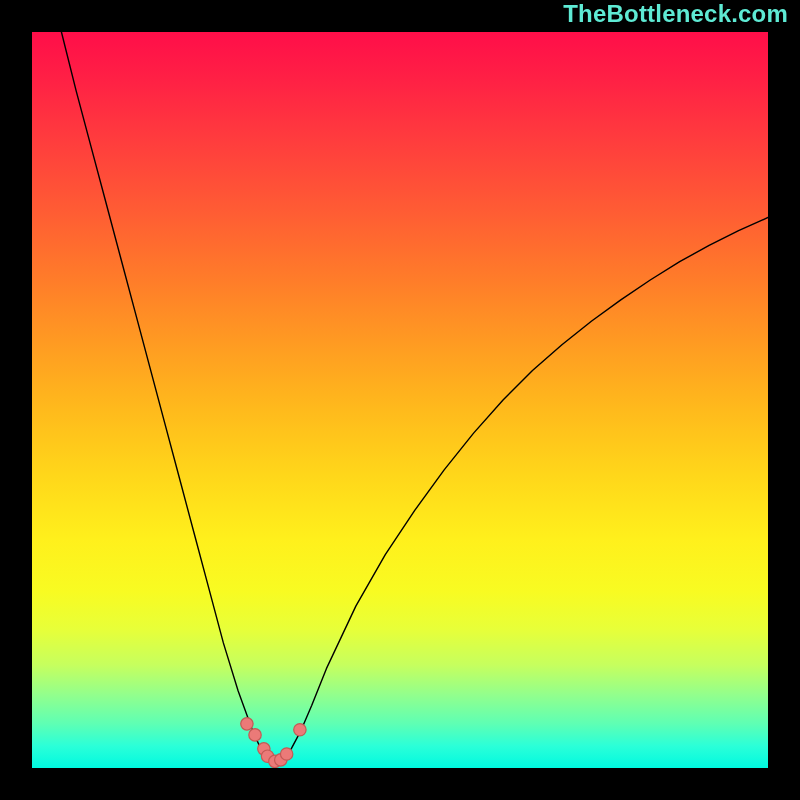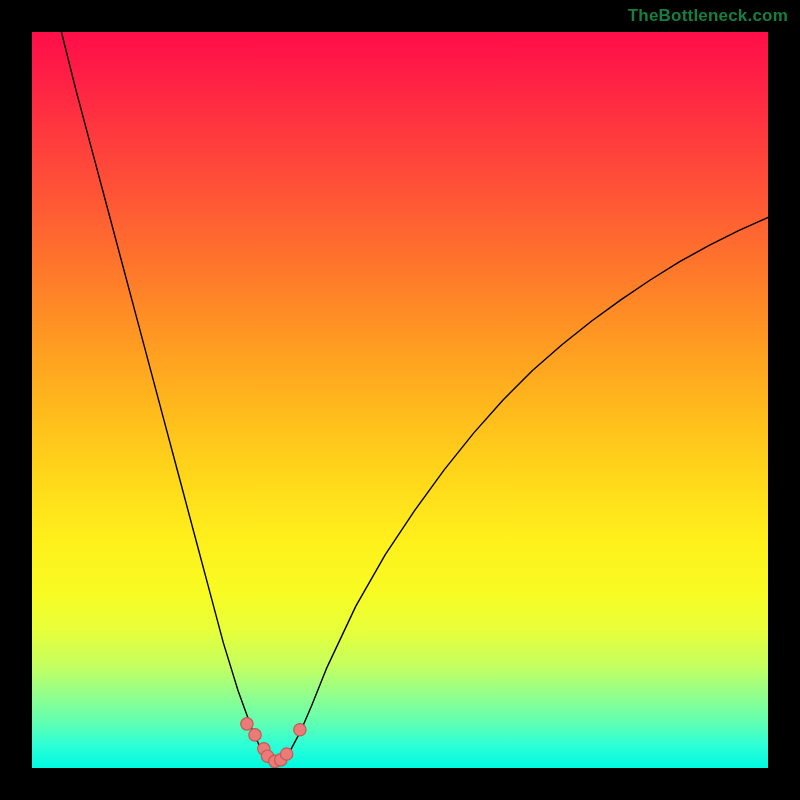--- a/index.html
+++ b/index.html
@@ -5,26 +5,26 @@
   * { margin: 0; padding: 0; box-sizing: border-box; }
   html, body { width: 800px; height: 800px; overflow: hidden; background: #000; }
   .stage {
     position: relative;
     width: 800px;
     height: 800px;
     background: #000;
   }
   .watermark {
     position: absolute;
-    top: 6px;
+    top: 0;
     right: 12px;
     font-family: Arial, Helvetica, sans-serif;
-    font-size: 17px;
+    font-size: 24px;
     font-weight: 600;
-    color: #15803d;
+    color: #5eead4;
     letter-spacing: 0.2px;
     user-select: none;
   }
   .plot {
     position: absolute;
     left: 32px;
     top: 32px;
     width: 736px;
     height: 736px;
     background: linear-gradient(

